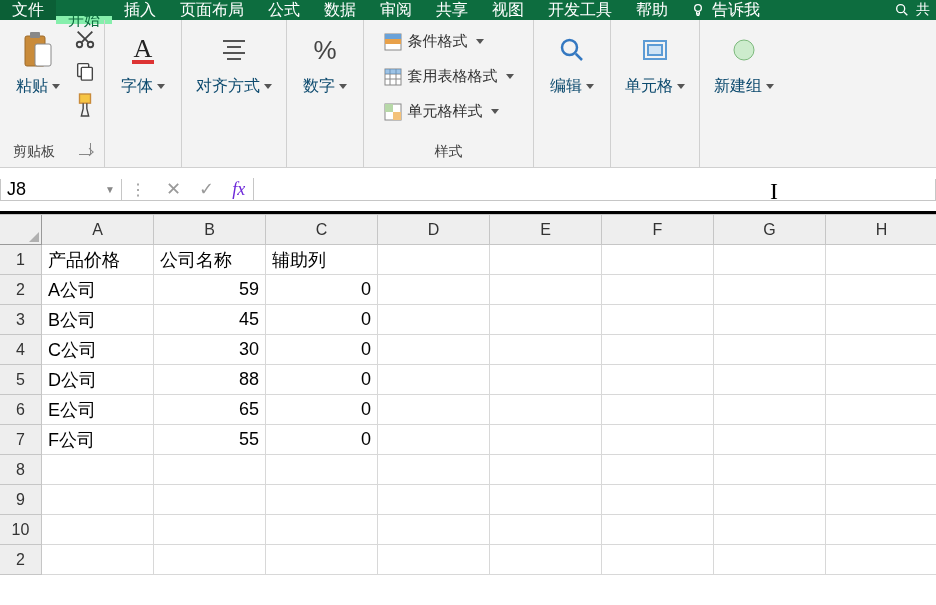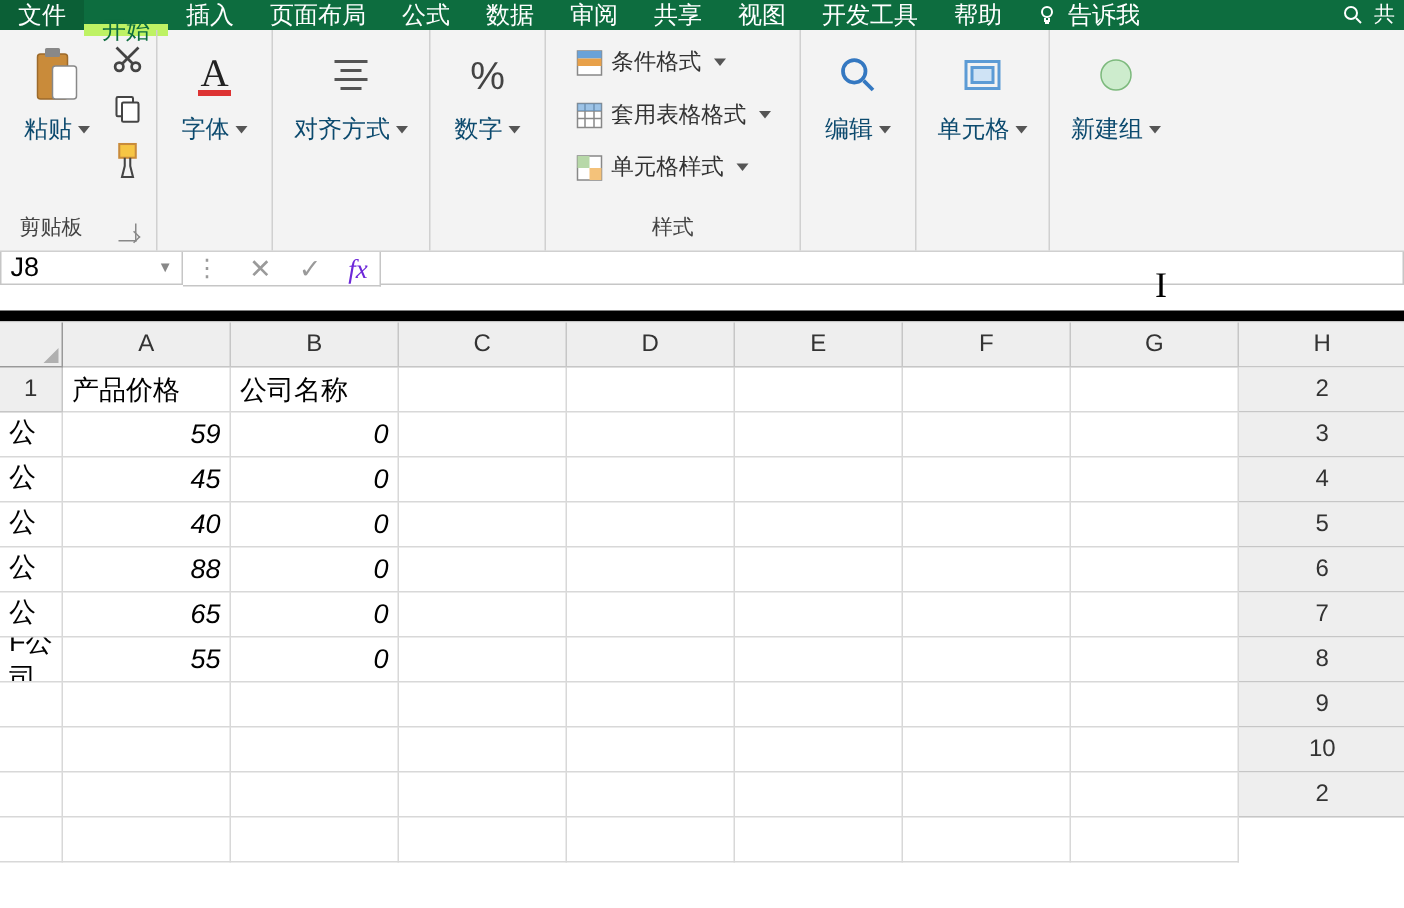--- a/index.html
+++ b/index.html
@@ -22,21 +22,21 @@
   }
   .menu-bar .tab {
     padding: 4px 12px;
     display: flex;
     align-items: center;
     cursor: pointer;
     white-space: nowrap;
   }
   .menu-bar .tab.file { background: #0b5f36; }
   .menu-bar .tab.active {
-    background: #bef264;
+    background: #86efac;
     color: #0d6d3f;
     margin-top: 16px;
   }
   .menu-bar .tell-me {
     display: flex;
     align-items: center;
     gap: 6px;
     padding: 4px 10px;
     justify-content: space-between;
   }
@@ -69,21 +69,21 @@
     flex: 1;
     display: flex;
     align-items: flex-start;
     gap: 6px;
   }
   .ribbon-group .group-label {
     font-size: 14px;
     color: #444;
     padding: 2px 0 4px 0;
     display: flex;
-    align-items: flex-end;
+    align-items: flex-start;
     gap: 24px;
   }
   .dialog-launcher {
     width: 12px; height: 12px;
     border: 1px solid #888;
     border-left: none;
     border-top: none;
     position: relative;
   }
   .dialog-launcher::after {
@@ -141,23 +141,23 @@
     color: #333;
     cursor: pointer;
     padding: 2px 4px;
     white-space: nowrap;
   }
   .mini-item svg { width: 18px; height: 18px; flex: none; }
 
   
   .formula-row {
     display: flex;
-    align-items: flex-start;
+    align-items: center;
     height: 46px;
-    border-bottom: 7px solid #000000;
+    border-bottom: 3px solid #000000;
     background: #fff;
     position: relative;
   }
   .name-box {
     width: 122px;
     border: 1px solid #c6c6c6;
     border-top: none;
     display: flex;
     align-items: center;
     padding: 0 6px;
@@ -247,21 +247,21 @@
     color: #333;
   }
   .cell {
     border-right: 1px solid #d8d8d8;
     border-bottom: 1px solid #d8d8d8;
     padding: 0 6px;
     display: flex;
     align-items: center;
     overflow: hidden;
   }
-  .cell.num { justify-content: flex-end; font-style: italic; }
+  .cell.num { justify-content: flex-end; }
 </style>
 </head>
 <body>
 
 <div class="menu-bar">
   <div class="tab file">文件</div>
   <div class="tab active">开始</div>
   <div class="tab">插入</div>
   <div class="tab">页面布局</div>
   <div class="tab">公式</div>
@@ -501,20 +501,21 @@
     <div class="hdr">B</div>
     <div class="hdr">C</div>
     <div class="hdr">D</div>
     <div class="hdr">E</div>
     <div class="hdr">F</div>
     <div class="hdr">G</div>
     <div class="hdr">H</div>
     <div class="rowhdr">1</div>
     <div class="cell">产品价格</div>
     <div class="cell">公司名称</div>
+    <div class="cell">辅助列</div>
     <div class="cell"></div>
     <div class="cell"></div>
     <div class="cell"></div>
     <div class="cell"></div>
     <div class="cell"></div>
     <div class="rowhdr">2</div>
     <div class="cell">A公司</div>
     <div class="cell num">59</div>
     <div class="cell num">0</div>
     <div class="cell"></div>
@@ -526,21 +527,21 @@
     <div class="cell">B公司</div>
     <div class="cell num">45</div>
     <div class="cell num">0</div>
     <div class="cell"></div>
     <div class="cell"></div>
     <div class="cell"></div>
     <div class="cell"></div>
     <div class="cell"></div>
     <div class="rowhdr">4</div>
     <div class="cell">C公司</div>
-    <div class="cell num">40</div>
+    <div class="cell num">30</div>
     <div class="cell num">0</div>
     <div class="cell"></div>
     <div class="cell"></div>
     <div class="cell"></div>
     <div class="cell"></div>
     <div class="cell"></div>
     <div class="rowhdr">5</div>
     <div class="cell">D公司</div>
     <div class="cell num">88</div>
     <div class="cell num">0</div>

